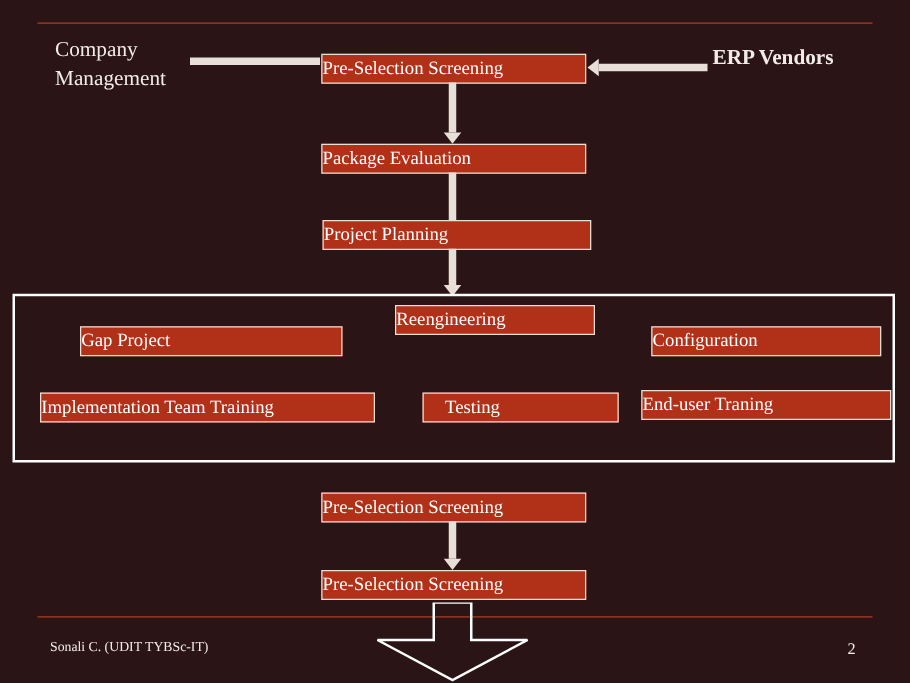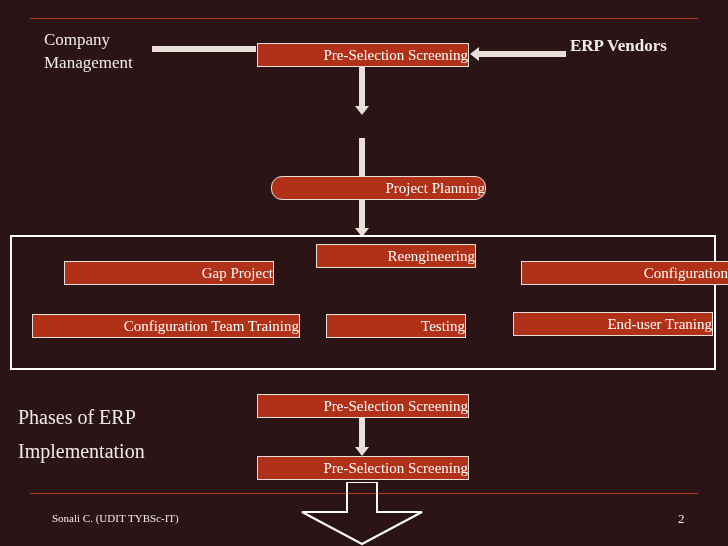--- a/index.html
+++ b/index.html
@@ -28,21 +28,21 @@
     background: #b03a22;
   }
   .hline.top { top: 18px; }
   .hline.bottom { top: 493px; }
 
   .box {
     position: absolute;
     background: #b03018;
     color: #ffffff;
     border: 1px solid #e8e0d8;
-    text-align: right;
+    text-align: left;
     font-size: 15px;
     line-height: 22px;
     height: 22px;
     white-space: nowrap;
     overflow: hidden;
   }
 
   .plain-text {
     position: absolute;
     color: #f2ece6;
@@ -122,21 +122,20 @@
     border-right: 9px solid #e8e0d8;
   }
 
   .footer-left {
     position: absolute;
     left: 40px;
     top: 512px;
     font-size: 11px;
     color: #f2ece6;
     font-family: "Liberation Serif", serif;
-    margin-left: 12px;
   }
   .footer-right {
     position: absolute;
     left: 678px;
     top: 511px;
     font-size: 13px;
     color: #f2ece6;
   }
 
   .big-arrow {
@@ -168,45 +167,44 @@
     <div class="head"></div>
   </div>
 
   <div class="box" style="left:257px; top:43px; width:210px;">Pre-Selection Screening</div>
 
   <div class="arrow-down" style="left:355px; top:66px; height:49px;">
     <div class="shaft" style="height:40px;"></div>
     <div class="head" style="top:40px;"></div>
   </div>
 
+  <div class="box" style="left:257px; top:115px; width:210px;">Package Evaluation</div>
 
   <div class="arrow-down" style="left:355px; top:138px; height:48px;">
     <div class="shaft" style="height:39px;"></div>
     <div class="head" style="top:39px;"></div>
   </div>
 
-  <div class="box" style="left:271px; top:176px; width:213px;border-radius:11px;">Project Planning</div>
+  <div class="box" style="left:258px; top:176px; width:213px;">Project Planning</div>
 
   <div class="arrow-down" style="left:355px; top:199px; height:38px;">
     <div class="shaft" style="height:29px;"></div>
     <div class="head" style="top:29px;"></div>
   </div>
 
   <div class="outer-rect"></div>
 
   <div class="box" style="left:64px; top:261px; width:208px;">Gap Project</div>
   <div class="box" style="left:316px; top:244px; width:158px;">Reengineering</div>
-  <div class="box" style="left:521px; top:261px; width:182px;padding-left:24px;">Configuration</div>
-
-  <div class="box" style="left:32px; top:314px; width:266px;">Configuration Team Training</div>
-  <div class="box" style="left:326px; top:314px; width:138px;">Testing</div>
+  <div class="box" style="left:521px; top:261px; width:182px;">Configuration</div>
+
+  <div class="box" style="left:32px; top:314px; width:266px;">Implementation Team Training</div>
+  <div class="box" style="left:338px; top:314px; width:138px;padding-left:17px;">Testing</div>
   <div class="box" style="left:513px; top:312px; width:198px;">End-user Traning</div>
 
-  <div class="plain-text label-phases">Phases of ERP
-Implementation</div>
 
   <div class="box" style="left:257px; top:394px; width:210px;">Pre-Selection Screening</div>
 
   <div class="arrow-down" style="left:355px; top:417px; height:39px;">
     <div class="shaft" style="height:30px;"></div>
     <div class="head" style="top:30px;"></div>
   </div>
 
   <div class="box" style="left:257px; top:456px; width:210px;">Pre-Selection Screening</div>
 

